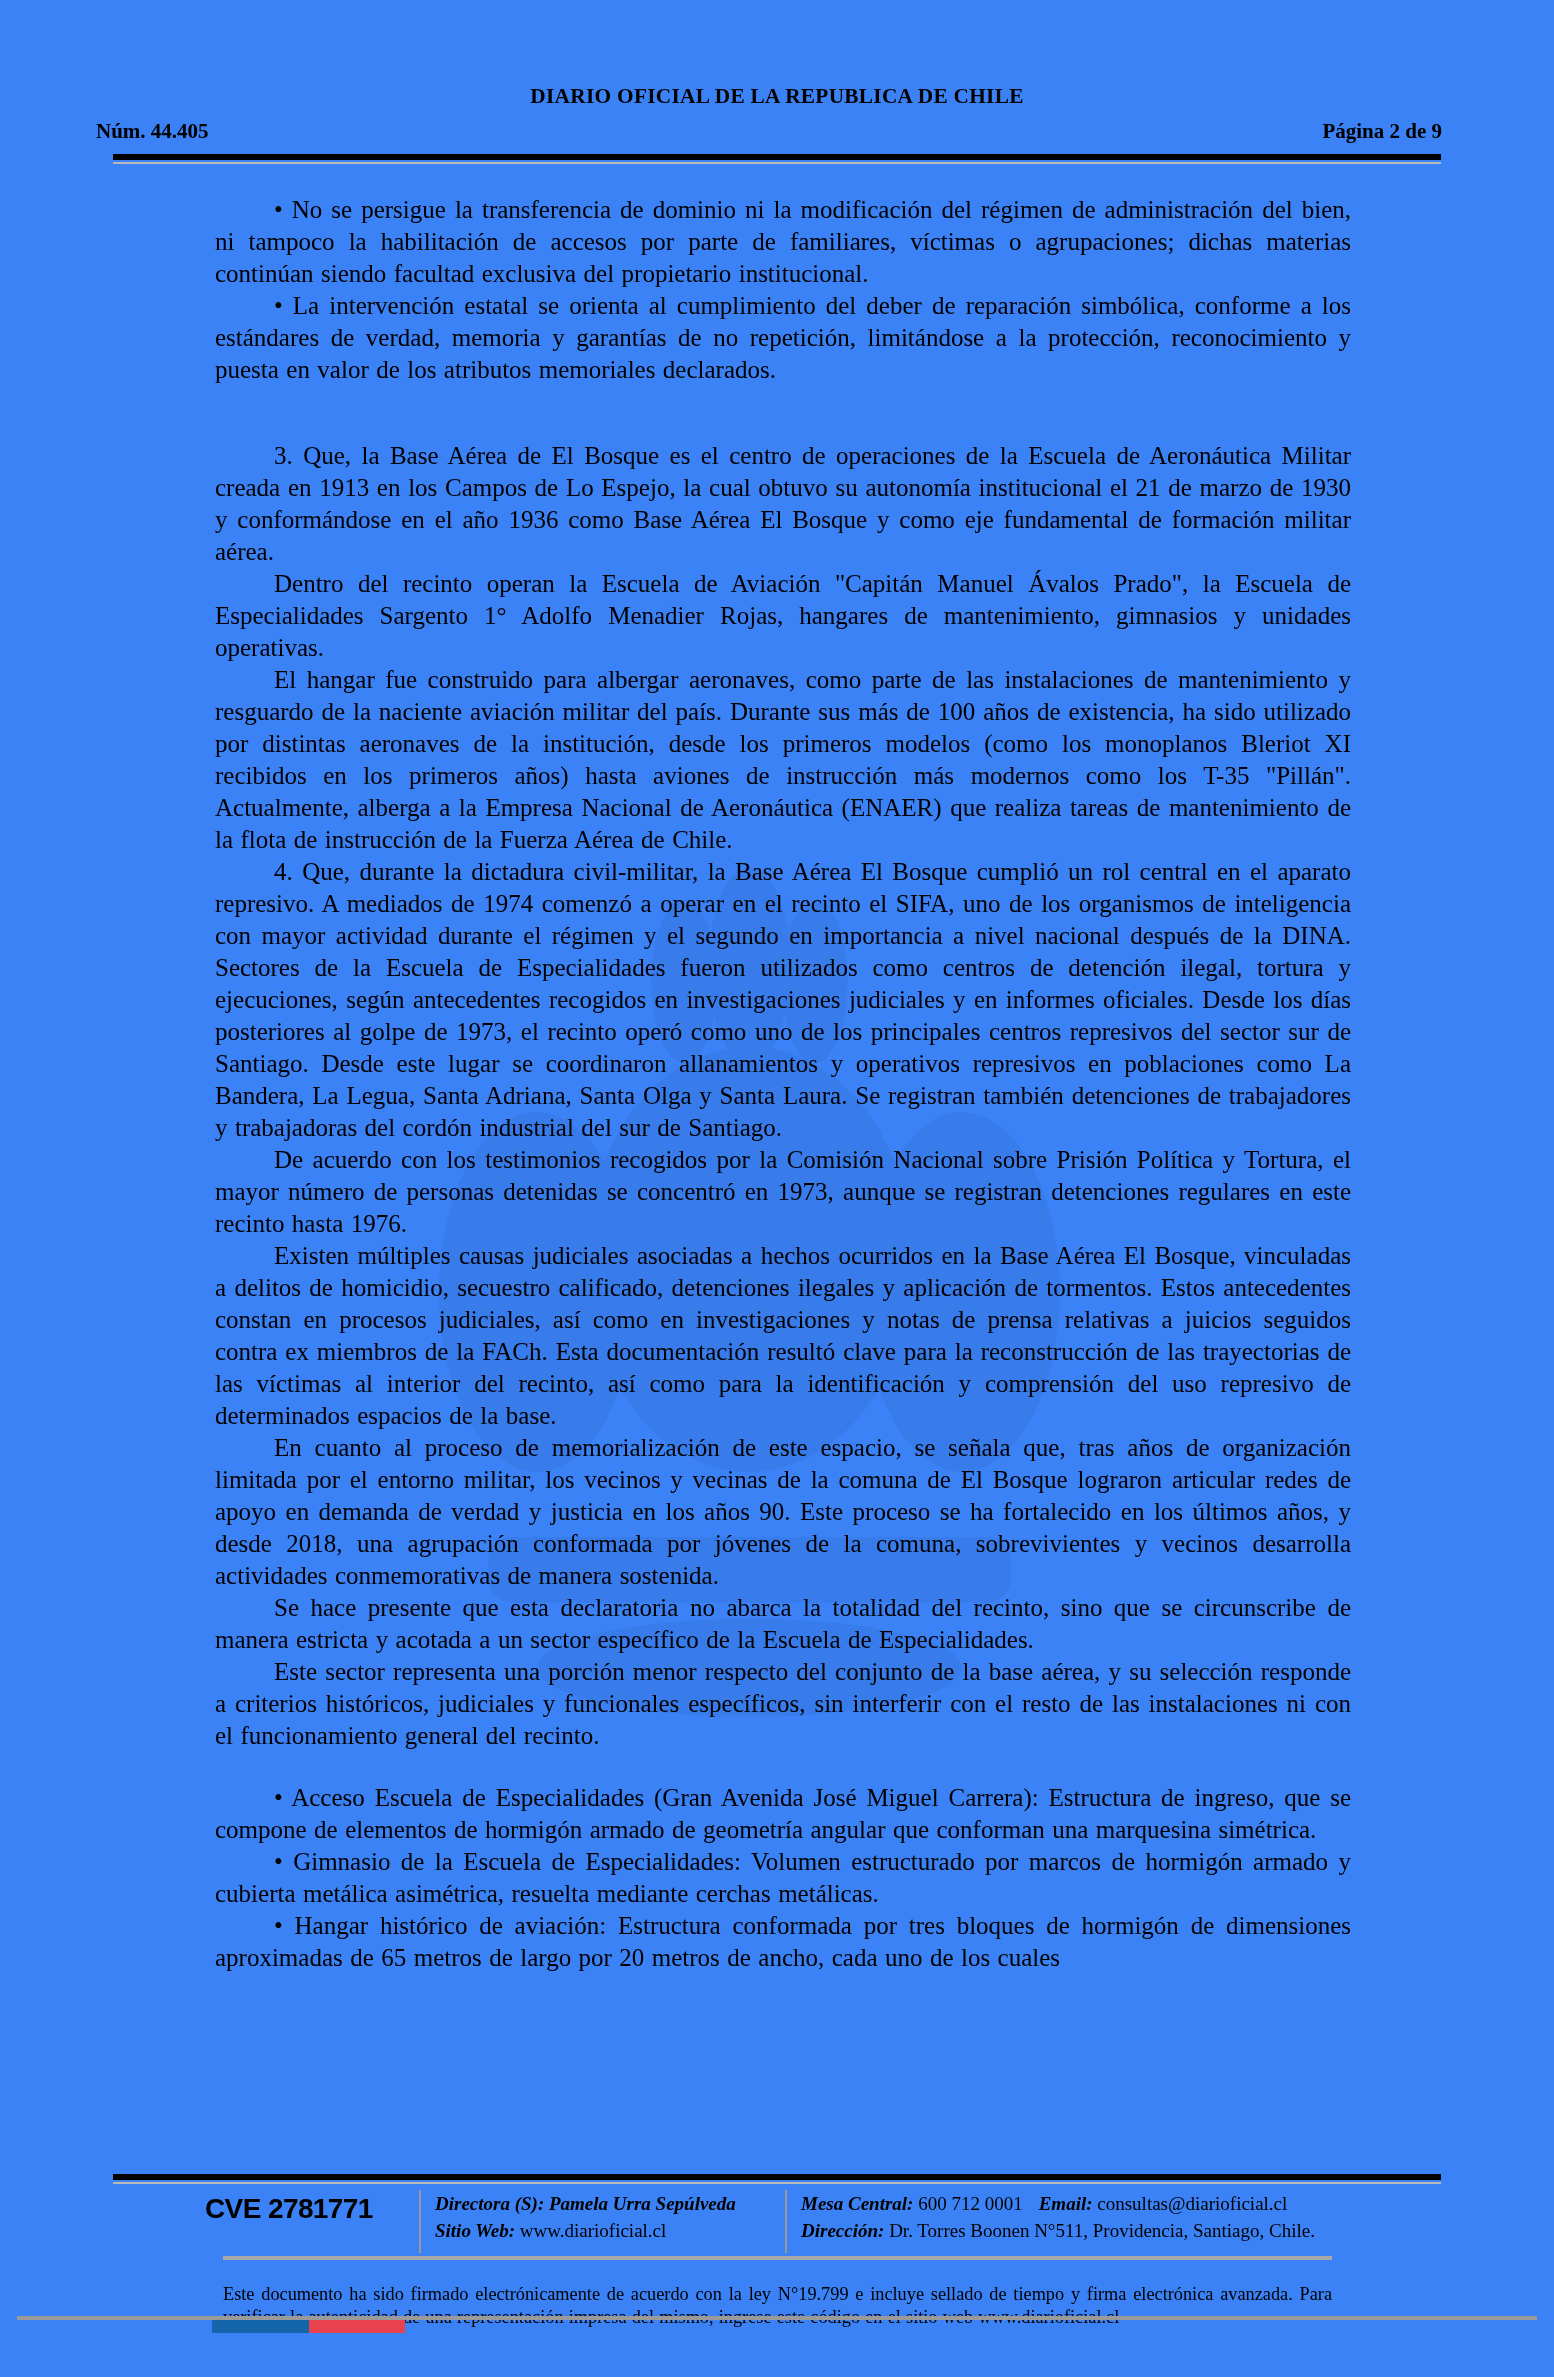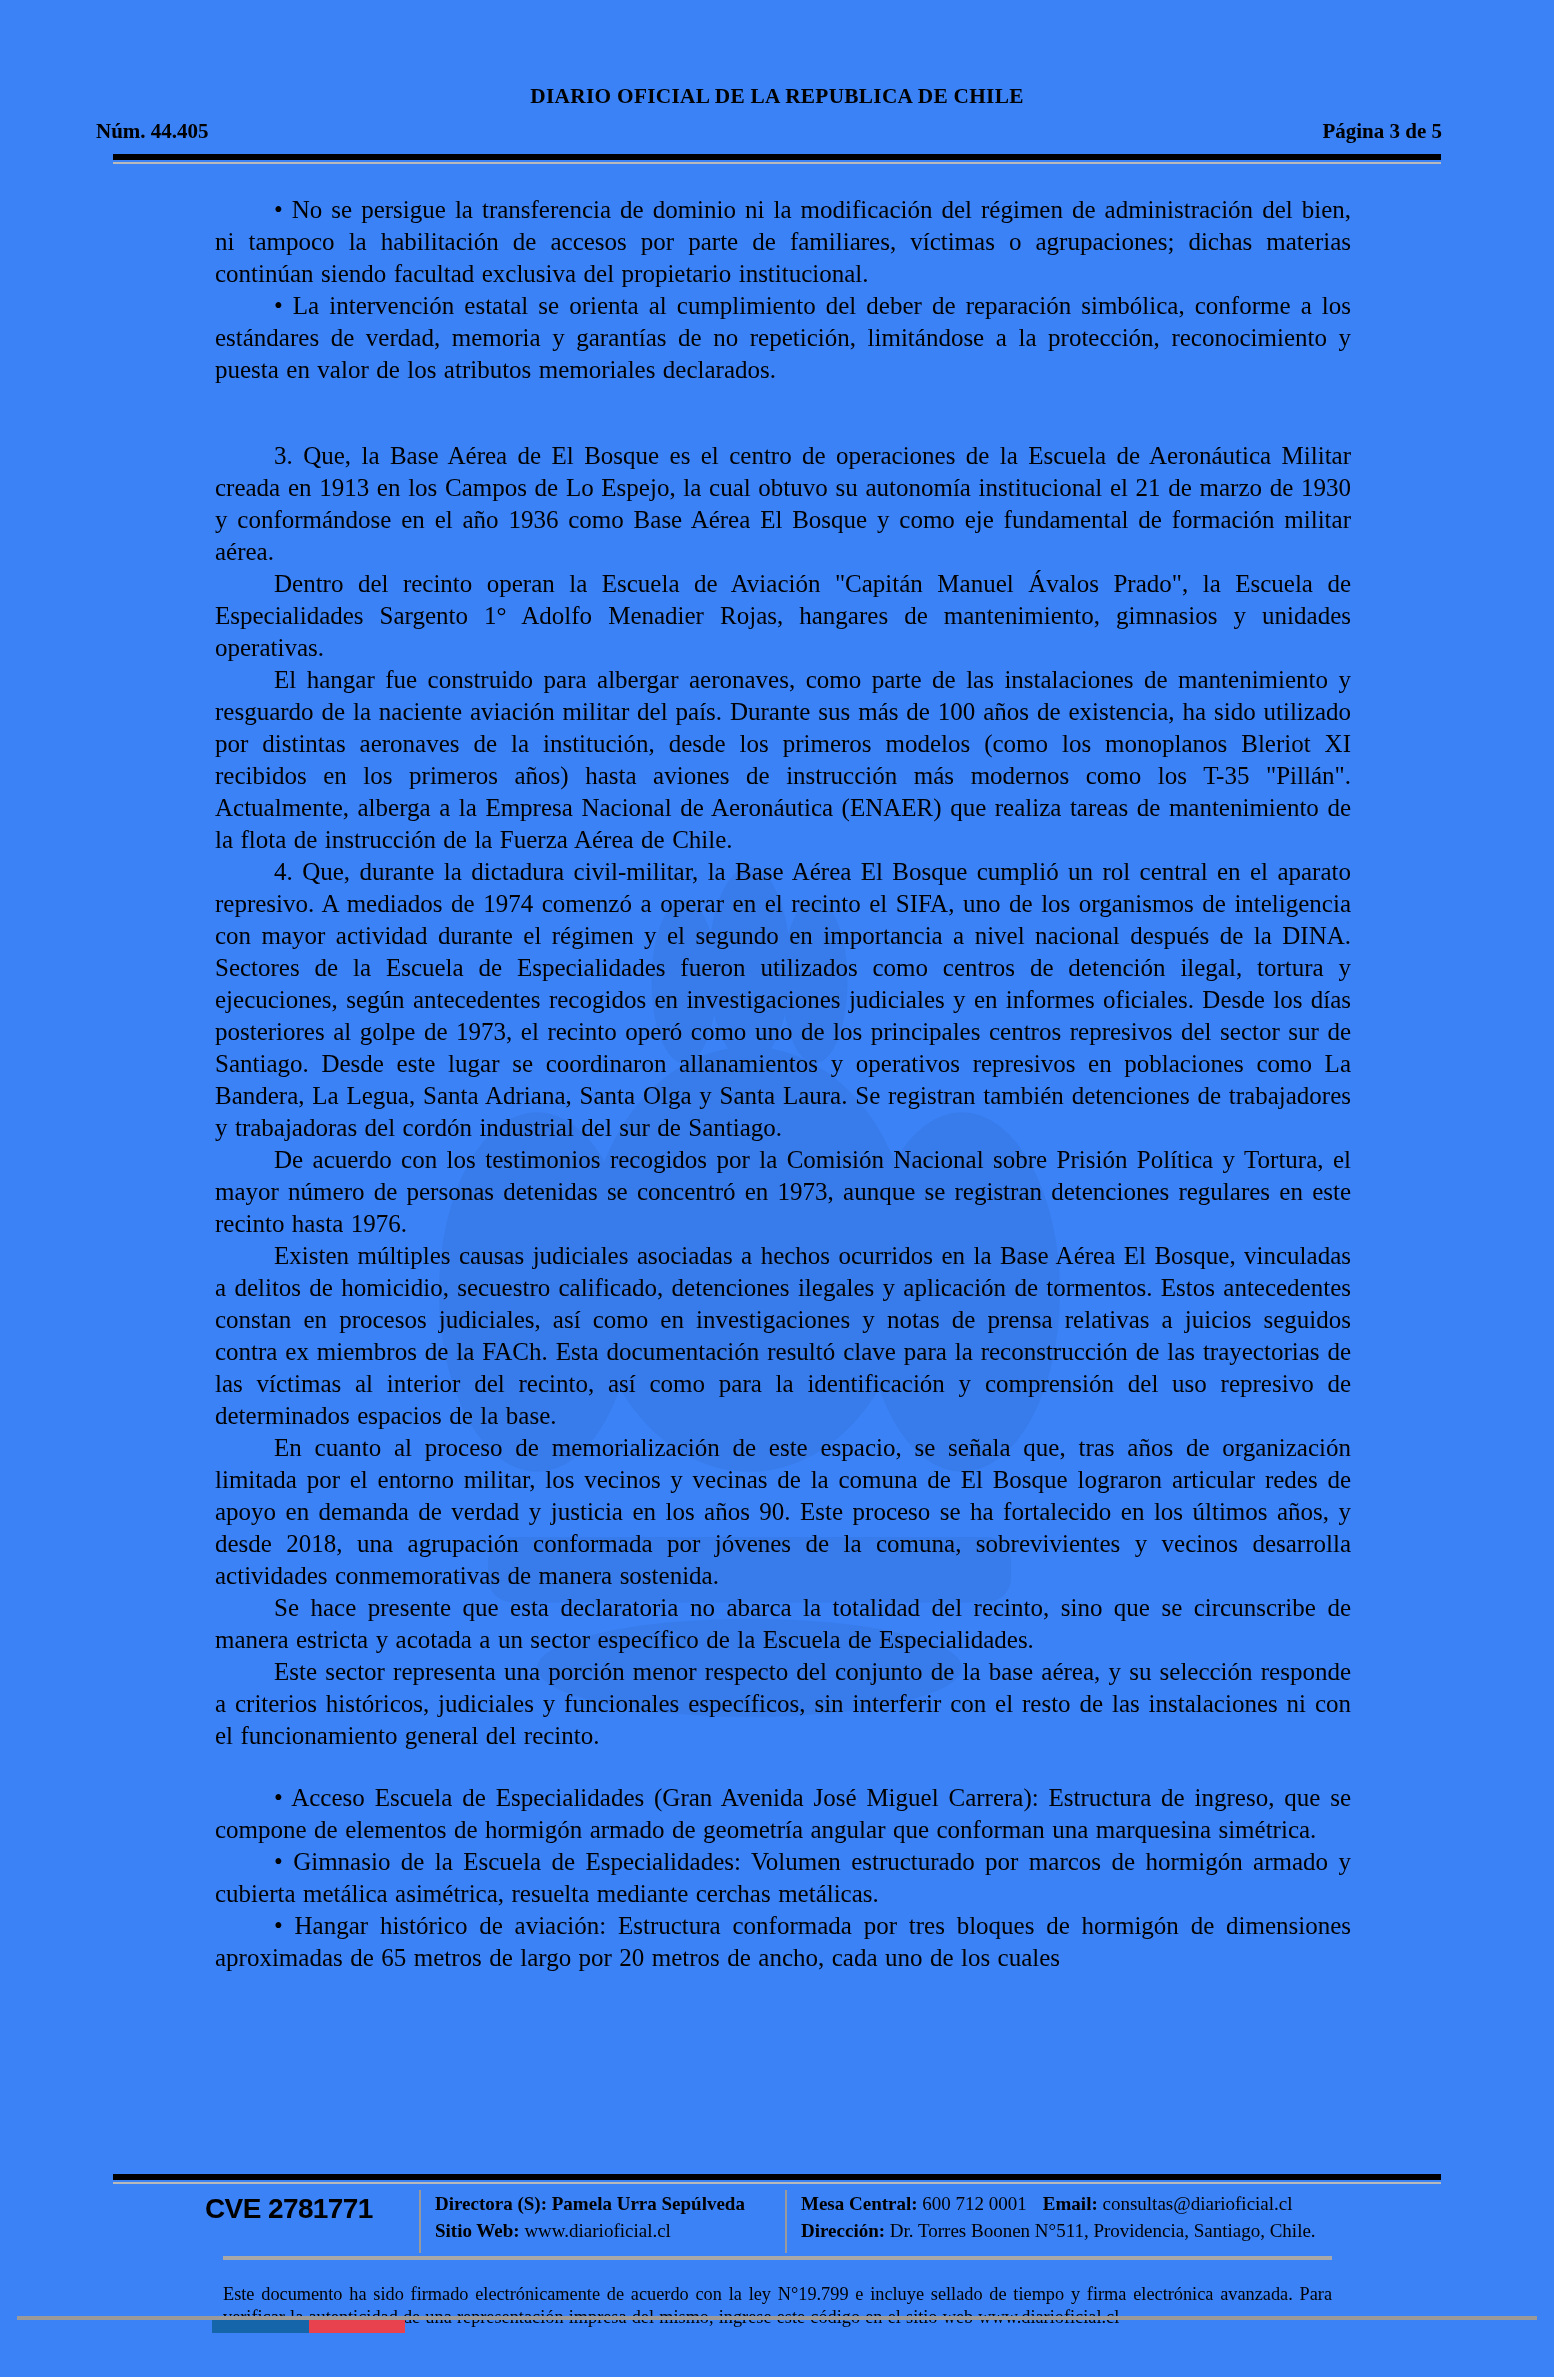--- a/index.html
+++ b/index.html
@@ -58,21 +58,21 @@
     position:absolute; left:205px; top:2193px;
     font-family:"Liberation Sans","DejaVu Sans",sans-serif;
     font-weight:bold; font-size:28px; letter-spacing:-0.6px;
   }
   .vdiv { position:absolute; top:2190px; width:1.8px; height:63px; background:#9a9a9a; }
   .vdiv-1 { left:419px; }
   .vdiv-2 { left:785px; }
   .fcol { position:absolute; top:2190px; font-size:19px; line-height:27px; white-space:nowrap; }
   .fcol-1 { left:435px; }
   .fcol-2 { left:801px; }
-  .fcol .b { font-weight:bold; }
+  .fcol .b { font-weight:bold;font-style:italic; }
   .fcol .sp { display:inline-block; width:16px; }
 
   .rule-legal-top {
     position:absolute; left:223px; width:1109px; top:2256px; height:3.7px; background:#a8a8a8;
   }
   .legal {
     position:absolute; left:223px; top:2265px; width:1109px;
     font-size:18.3px; line-height:23px; text-align:justify; word-spacing:0.6px;
   }
 
@@ -81,21 +81,21 @@
   .flag-blue { flex:1; background:#1565ab; }
   .flag-red  { flex:1; background:#e8424f; }
 </style>
 </head>
 <body>
 
 <div class="page">
 
   <div class="header-title">DIARIO OFICIAL DE LA REPUBLICA DE CHILE</div>
   <div class="header-issue">Núm. 44.405</div>
-  <div class="header-page">Página 3 de 5</div>
+  <div class="header-page">Página 2 de 9</div>
   <div class="rule-top-black"></div>
   <div class="rule-top-gray"></div>
 
   <svg class="watermark" viewBox="0 0 100 130" preserveAspectRatio="xMidYMid meet">
     <g fill="#000000">
       <ellipse cx="50" cy="58" rx="20" ry="26"></ellipse>
       <ellipse cx="24" cy="62" rx="12" ry="22"></ellipse>
       <ellipse cx="76" cy="62" rx="12" ry="22"></ellipse>
       <ellipse cx="50" cy="22" rx="5" ry="12"></ellipse>
       <ellipse cx="42" cy="24" rx="4" ry="10"></ellipse>

